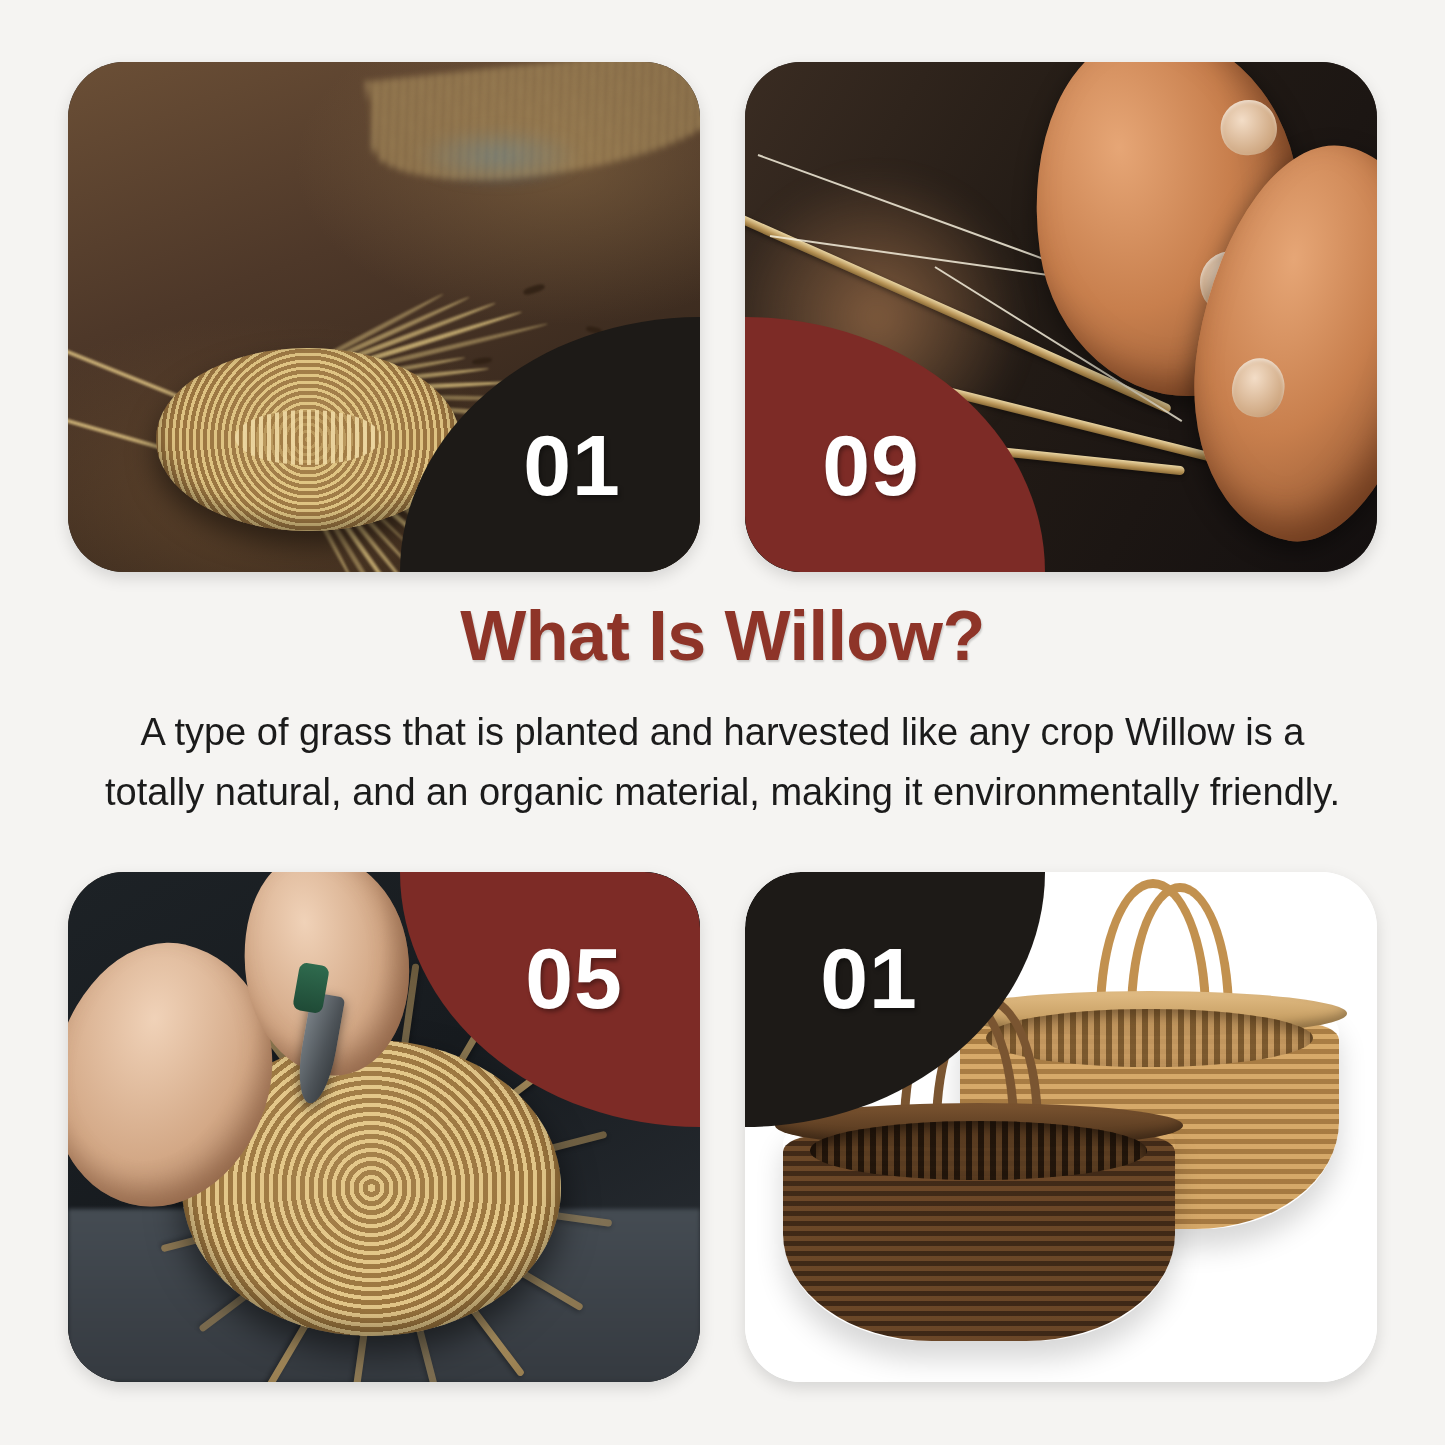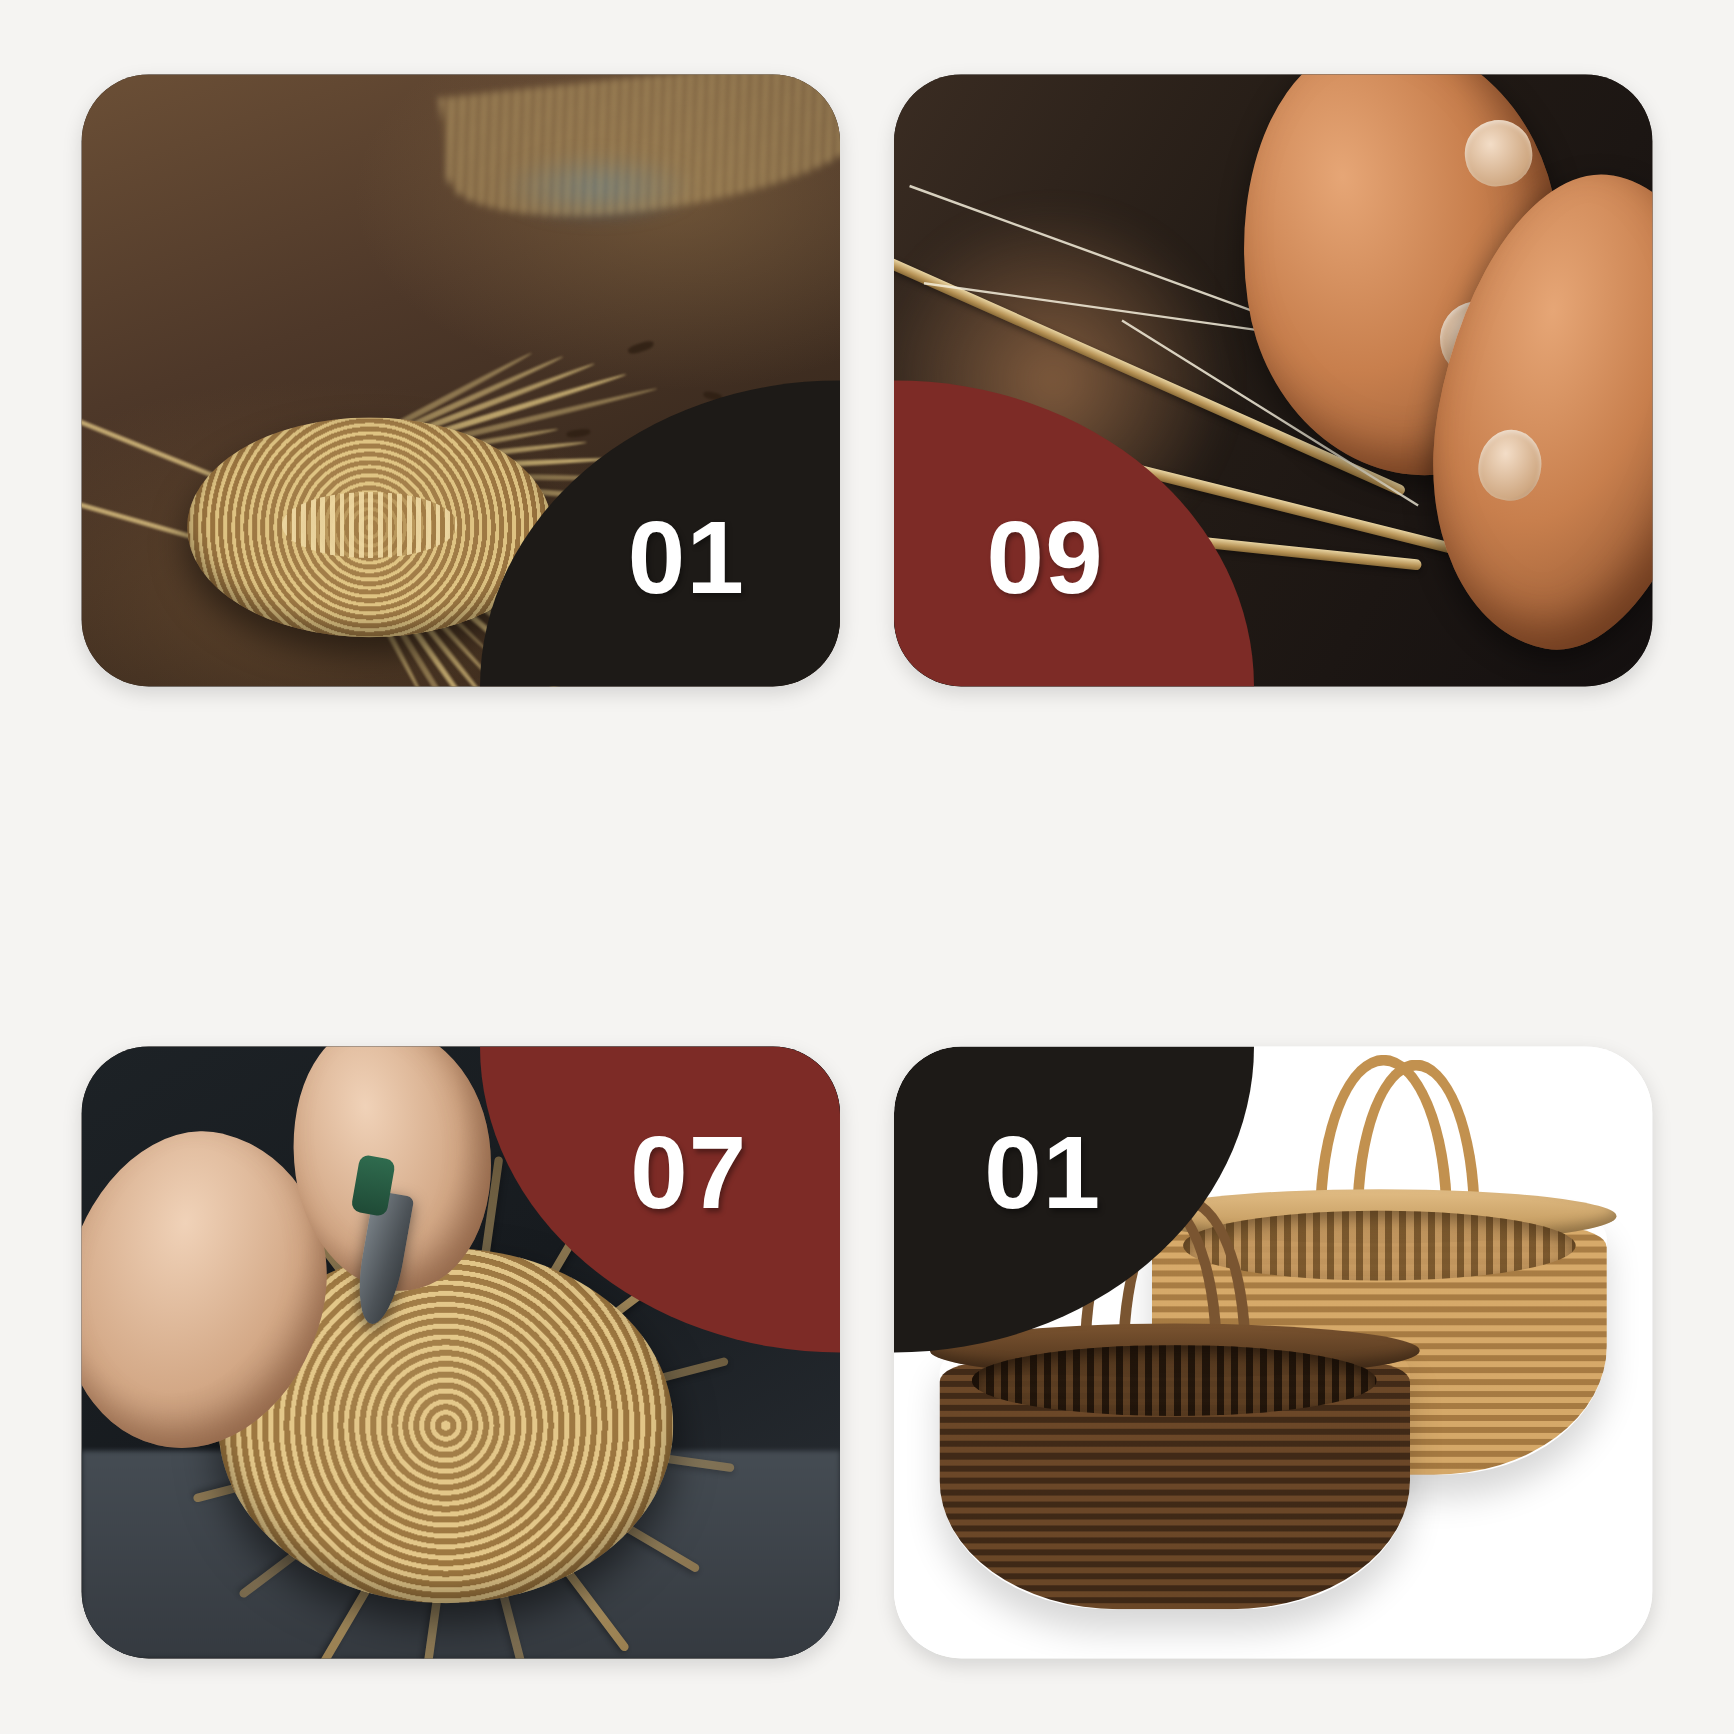--- a/index.html
+++ b/index.html
@@ -429,21 +429,21 @@
           </div>
         <div class="s3-weave"></div>
         <div class="s3-stick"></div>
         <div class="s3-arm" id="s3-arm-a"></div>
         <div class="s3-arm" id="s3-arm-b"></div>
         <div class="s3-shear"></div>
         <div class="s3-shear-grip"></div>
       </div>
     </div>
     <div class="badge tr red">
-      <span class="badge-num">07</span>
+      <span class="badge-num">05</span>
     </div>
   </div>
 
   <div class="card" id="card-4">
     <div class="photo">
       <div class="scene4">
         <div class="basket" id="basket-light">
           <div class="handle" style="left:36%;top:-56%;width:30%;height:60%;"></div>
           <div class="handle" style="left:44%;top:-54%;width:28%;height:58%;"></div>
           <div class="body"></div>
@@ -457,14 +457,18 @@
           <div class="rim"></div>
           <div class="inner"></div>
         </div>
       </div>
     </div>
     <div class="badge tl dark">
       <span class="badge-num">01</span>
     </div>
   </div>
 
+  <div id="text-block">
+    <h1 id="page-title">What Is Willow?</h1>
+    <p id="page-subtitle">A type of grass that is planted and harvested like any crop Willow is a totally natural, and an organic material, making it environmentally friendly.</p>
+  </div>
 
 </div>
 
 </body></html>

